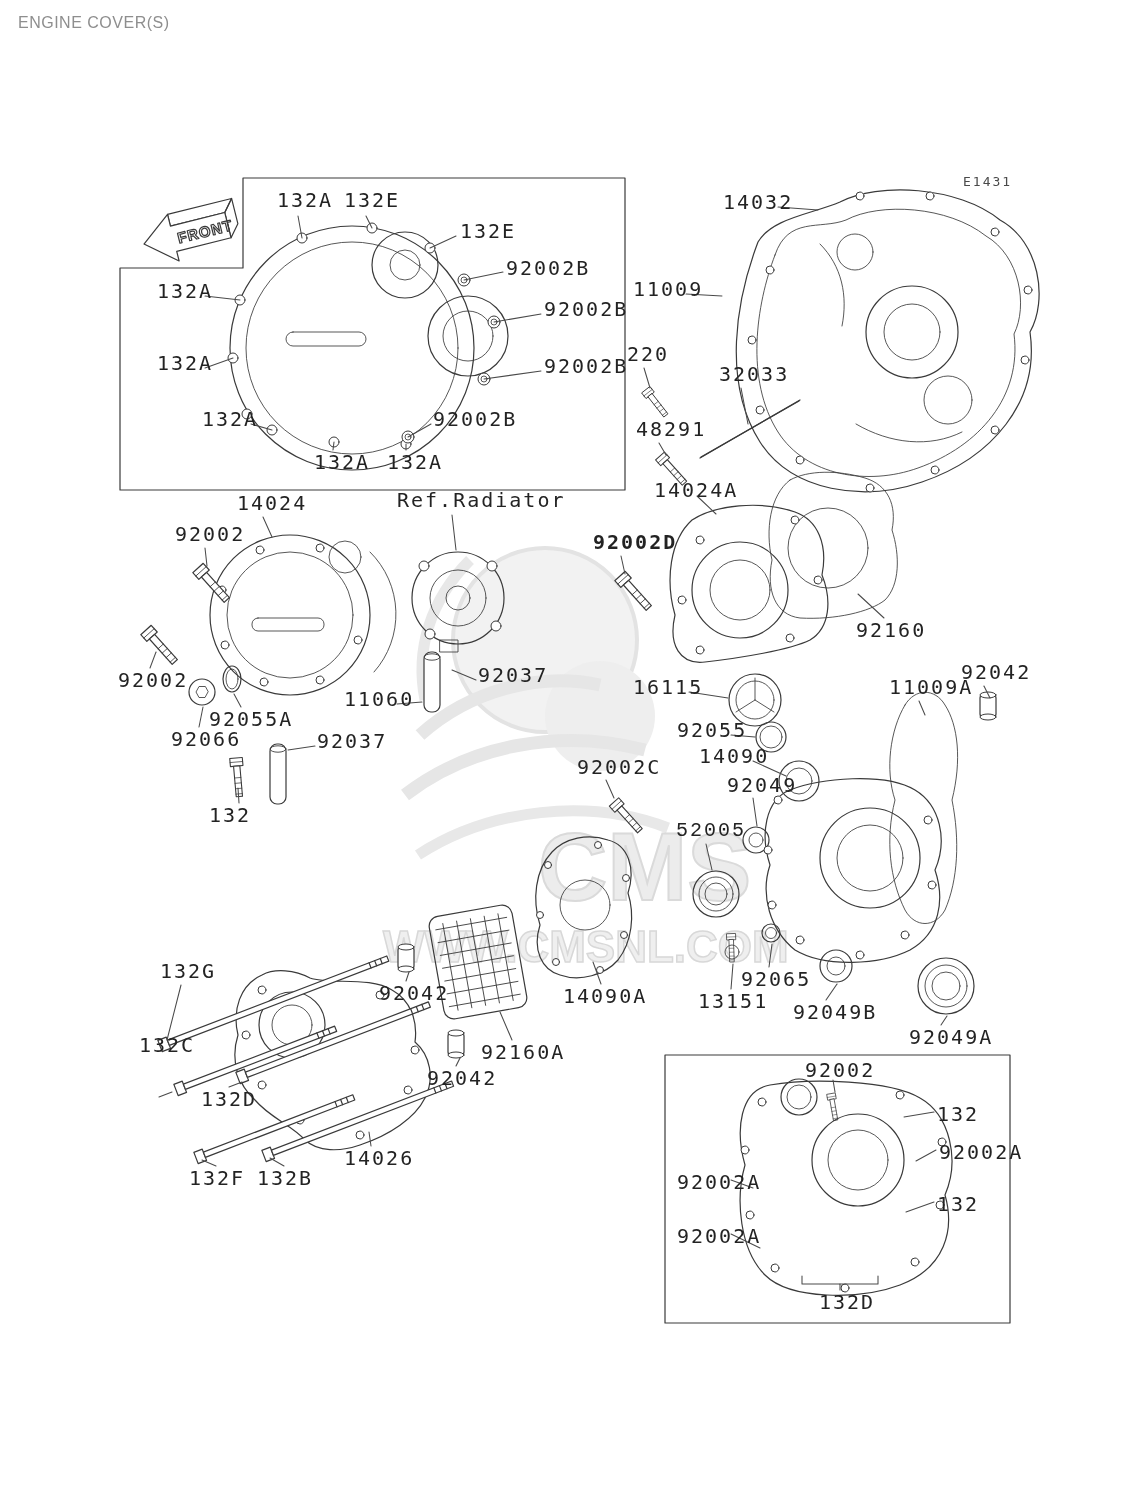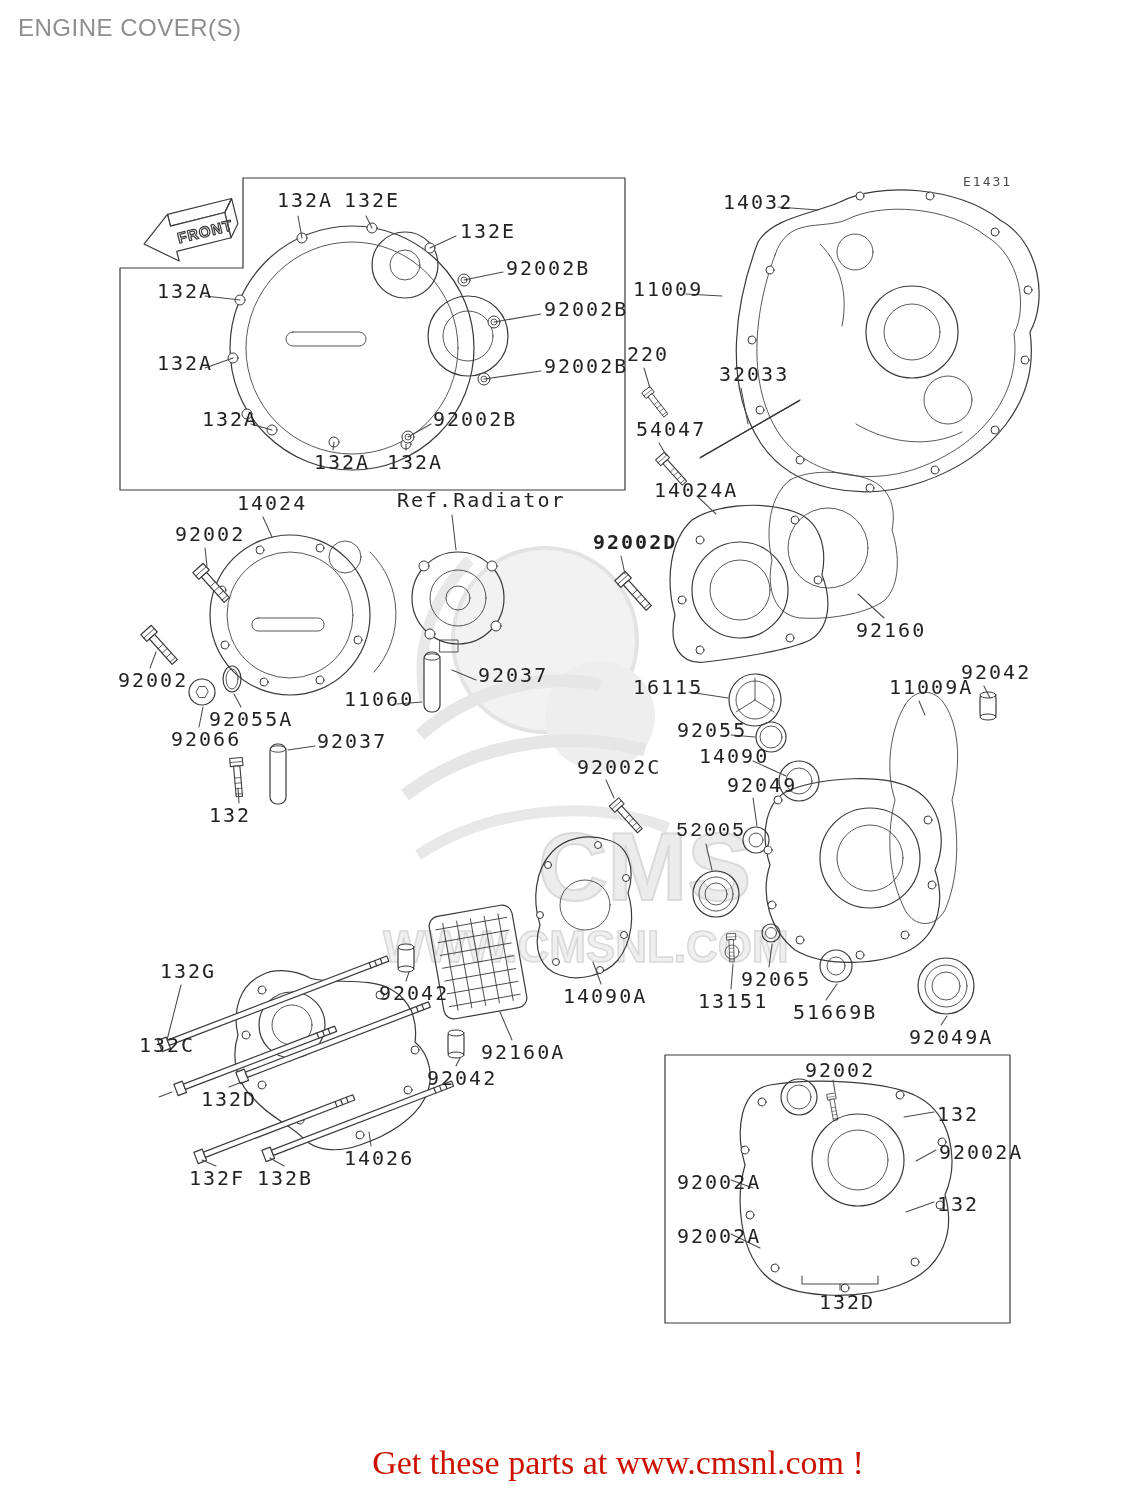--- a/index.html
+++ b/index.html
@@ -1,20 +1,20 @@
 <!DOCTYPE html>
 <html><head>
 <meta charset="utf-8">
 <style>
   *{box-sizing:border-box}
   html,body{margin:0;padding:0;background:#ffffff}
   .page{position:relative;width:1146px;height:1500px;background:#ffffff;overflow:hidden;
         font-family:"DejaVu Sans Mono","Liberation Mono",monospace}
   .title{position:absolute;left:18px;top:14px;font-family:"Liberation Sans",sans-serif;
-         font-size:24px;color:#8e8e8e;letter-spacing:.5px;white-space:nowrap}
+         font-size:16px;color:#8e8e8e;letter-spacing:.5px;white-space:nowrap}
   .lbl{position:absolute;font-size:20px;letter-spacing:2px;color:#232323;white-space:nowrap;line-height:1}
   .code{position:absolute;left:963px;top:174px;font-size:13px;letter-spacing:2px;color:#4a4a4a}
   .footer{position:absolute;left:90px;right:0;top:1444px;text-align:center;
           font-family:"Liberation Serif",serif;font-size:34px;color:#cc1100;white-space:nowrap}
   svg.artsvg{position:absolute;left:0;top:0}
   .art *{stroke:#3a3a3a;fill:none;stroke-width:1.2;stroke-linecap:round;stroke-linejoin:round}
   .art .w{fill:#ffffff}
   .art .h{fill:#ffffff;stroke-width:1}
   .art .thin{stroke-width:0.85}
   .ld line,.ld polyline{stroke:#4a4a4a;stroke-width:1.05;fill:none}
@@ -403,21 +403,21 @@
       <div class="lbl" style="left: 157px; top: 353px;">132A</div>
       <div class="lbl" style="left: 544px; top: 356px;">92002B</div>
       <div class="lbl" style="left: 202px; top: 409px;">132A</div>
       <div class="lbl" style="left: 433px; top: 409px;">92002B</div>
       <div class="lbl" style="left: 314px; top: 452px;">132A</div>
       <div class="lbl" style="left: 387px; top: 452px;">132A</div>
       <div class="lbl" style="left: 723px; top: 192px;">14032</div>
       <div class="lbl" style="left: 633px; top: 279px;">11009</div>
       <div class="lbl" style="left: 627px; top: 344px;">220</div>
       <div class="lbl" style="left: 719px; top: 364px;">32033</div>
-      <div class="lbl" style="left: 636px; top: 419px;">54047</div>
+      <div class="lbl" style="left: 636px; top: 419px;">48291</div>
       <div class="lbl" style="left: 654px; top: 480px;">14024A</div>
       <div class="lbl" style="left: 237px; top: 493px;">14024</div>
       <div class="lbl" style="left: 397px; top: 490px;">Ref.Radiator</div>
       <div class="lbl" style="left: 175px; top: 524px;">92002</div>
       <div class="lbl" style="left: 593px; top: 532px; font-weight: bold;">92002D</div>
       <div class="lbl" style="left: 856px; top: 620px;">92160</div>
       <div class="lbl" style="left: 118px; top: 670px;">92002</div>
       <div class="lbl" style="left: 633px; top: 677px;">16115</div>
       <div class="lbl" style="left: 961px; top: 662px;">92042</div>
       <div class="lbl" style="left: 889px; top: 677px;">11009A</div>
@@ -430,33 +430,32 @@
       <div class="lbl" style="left: 699px; top: 746px;">14090</div>
       <div class="lbl" style="left: 727px; top: 775px;">92049</div>
       <div class="lbl" style="left: 577px; top: 757px;">92002C</div>
       <div class="lbl" style="left: 209px; top: 805px;">132</div>
       <div class="lbl" style="left: 676px; top: 821px; font-family: Liberation Mono, monospace;">52005</div>
       <div class="lbl" style="left: 160px; top: 961px; text-align: right;">132G</div>
       <div class="lbl" style="left: 379px; top: 983px;">92042</div>
       <div class="lbl" style="left: 563px; top: 986px;">14090A</div>
       <div class="lbl" style="left: 698px; top: 991px;">13151</div>
       <div class="lbl" style="left: 741px; top: 969px;">92065</div>
-      <div class="lbl" style="left: 793px; top: 1002px;">51669B</div>
+      <div class="lbl" style="left: 793px; top: 1002px;">92049B</div>
       <div class="lbl" style="left: 909px; top: 1027px; text-align: right;">92049A</div>
       <div class="lbl" style="left: 481px; top: 1042px;">92160A</div>
       <div class="lbl" style="left: 427px; top: 1068px;">92042</div>
       <div class="lbl" style="left: 131px; top: 1035px; margin-left: 8px;">132C</div>
       <div class="lbl" style="left: 201px; top: 1089px;">132D</div>
       <div class="lbl" style="left: 189px; top: 1168px;">132F</div>
       <div class="lbl" style="left: 257px; top: 1168px;">132B</div>
       <div class="lbl" style="left: 344px; top: 1148px;">14026</div>
       <div class="lbl" style="left: 805px; top: 1060px;">92002</div>
       <div class="lbl" style="left: 937px; top: 1104px;">132</div>
       <div class="lbl" style="left: 939px; top: 1142px;">92002A</div>
       <div class="lbl" style="left: 677px; top: 1172px;">92002A</div>
       <div class="lbl" style="left: 937px; top: 1194px;">132</div>
       <div class="lbl" style="left: 677px; top: 1226px;">92002A</div>
       <div class="lbl" style="left: 819px; top: 1292px;">132D</div>
     </div>
 
-  <div class="footer">Get these parts at www.cmsnl.com !</div>
 
 </div>
 
 </body></html>

